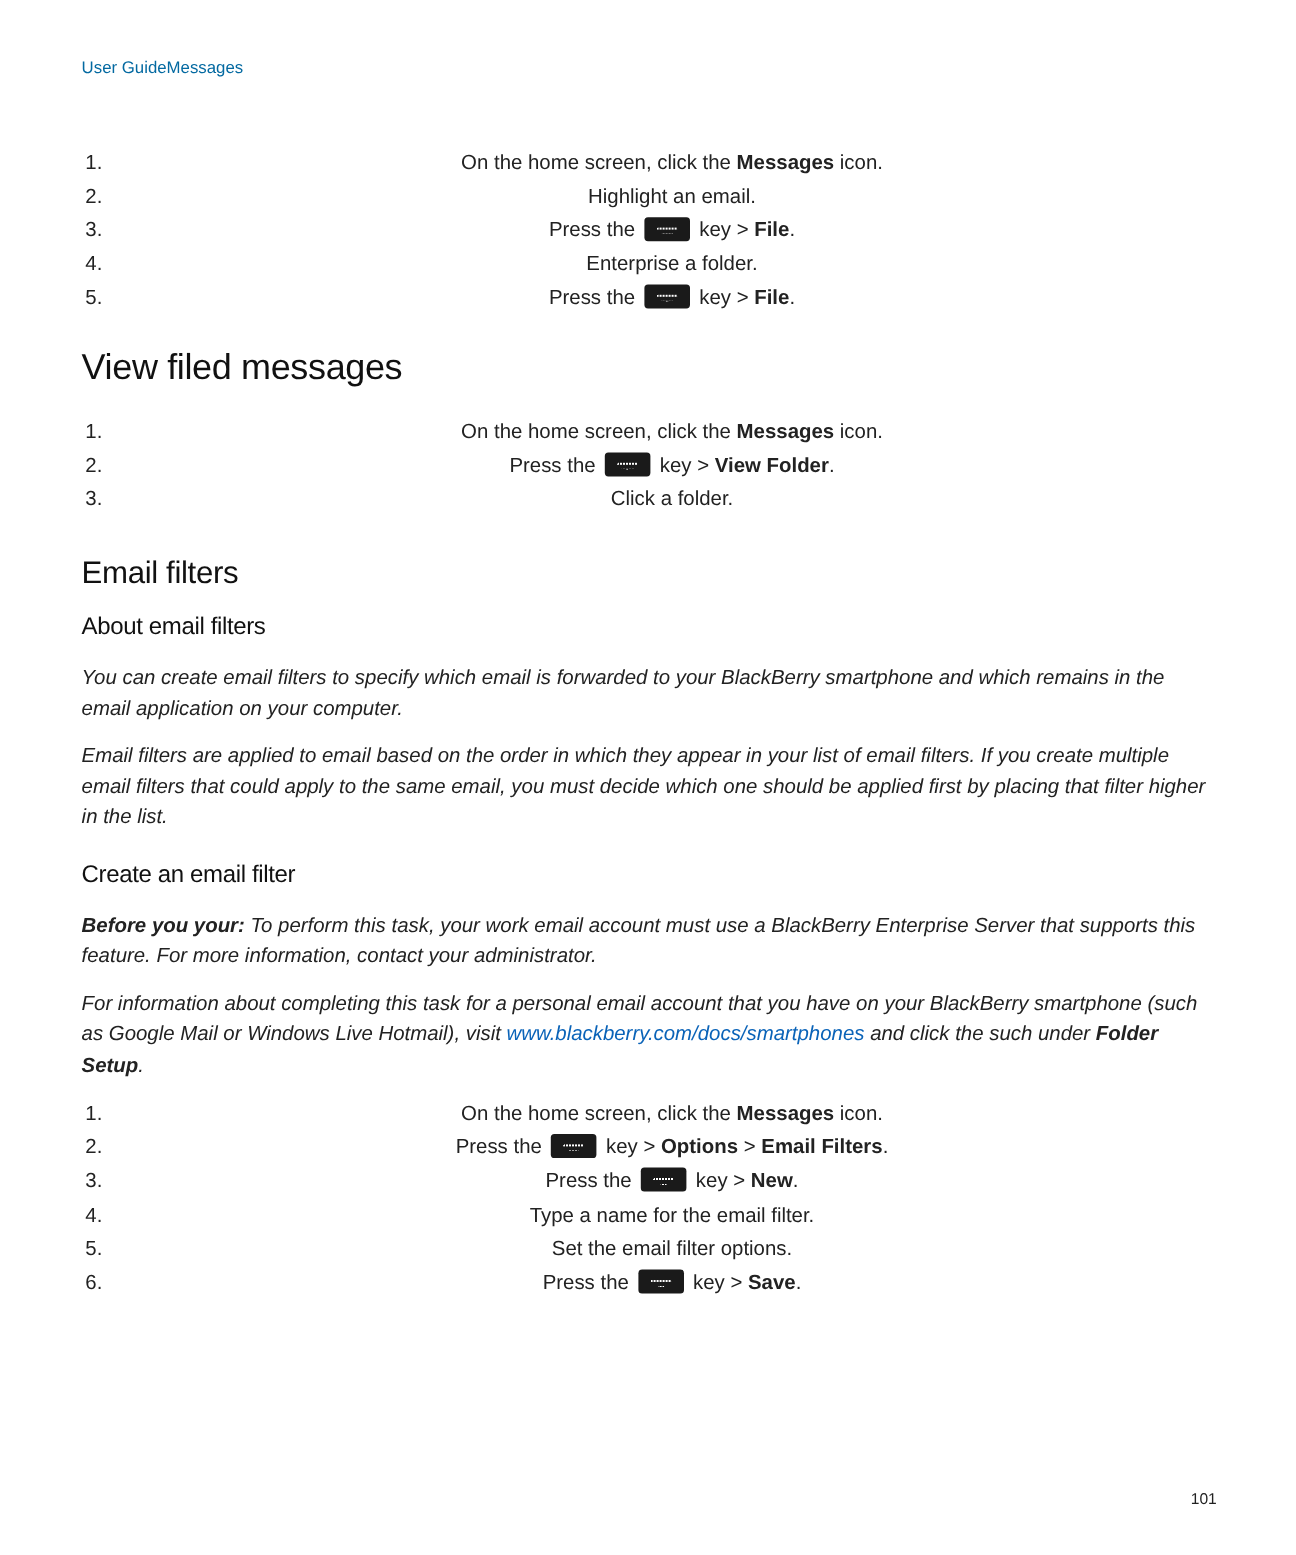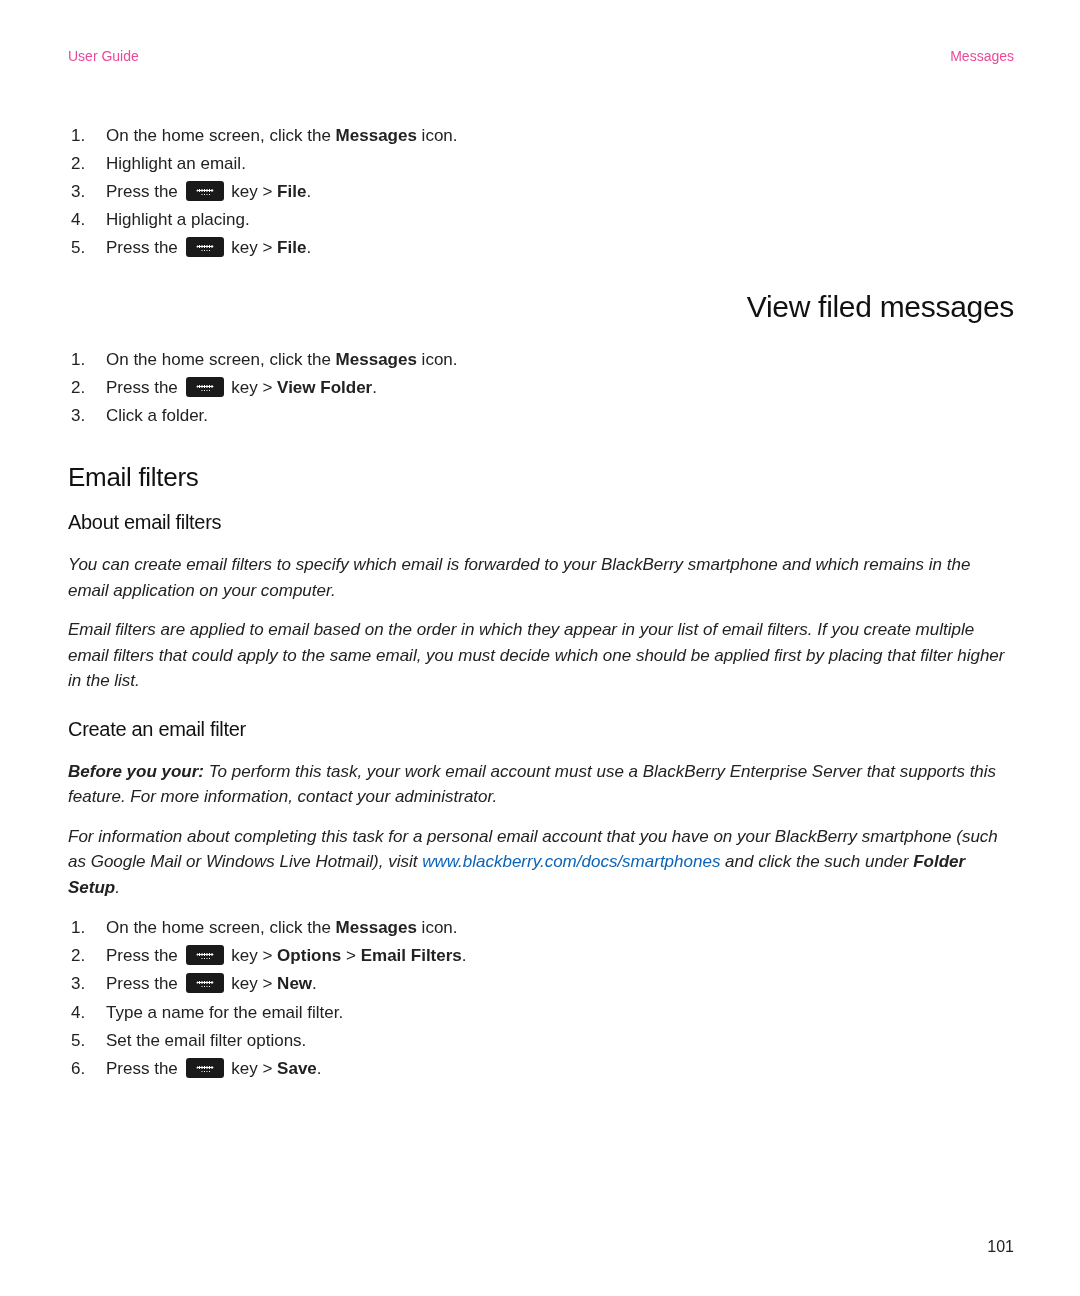--- a/index.html
+++ b/index.html
@@ -11,48 +11,46 @@
       font-family: Arial, Helvetica, sans-serif;
       width: 1080px;
       height: 1296px;
       background: #fff;
       color: #000;
       padding: 48px 66px 48px 68px;
       position: relative;
     }
     .header {
       display: flex;
-      justify-content: space-between;
       font-size: 14px;
-      color: #ec4899;
+      color: #0369a1;
       margin-bottom: 58px;
-      gap: 14px;
     }
     ol {
       list-style: decimal;
       padding-left: 22px;
       margin-bottom: 28px;
     }
     ol li {
       font-size: 17px;
       line-height: 1.65;
       padding-left: 16px;
       color: #222;
+      text-align: center;
     }
     ol li::marker {
       color: #222;
     }
     .h2 {
       font-size: 30px;
       font-weight: 500;
       color: #111;
       margin-top: 18px;
       margin-bottom: 22px;
       letter-spacing: -0.3px;
-      text-align: right;
     }
     .h3 {
       font-size: 26px;
       font-weight: 500;
       color: #111;
       margin-top: 32px;
       margin-bottom: 14px;
       letter-spacing: -0.3px;
     }
     .h2sub {
@@ -100,41 +98,41 @@
         radial-gradient(circle, #fff 1.2px, transparent 1.3px) -3px -3px / 5px 5px,
         radial-gradient(circle, #fff 1.2px, transparent 1.3px) -0.5px -3px / 5px 5px;
       background-repeat: repeat;
       -webkit-mask: radial-gradient(ellipse 12px 6px at center, #000 70%, transparent 72%);
       mask: radial-gradient(ellipse 12px 6px at center, #000 70%, transparent 72%);
     }
     .page-number {
       position: absolute;
       bottom: 40px;
       right: 66px;
-      font-size: 16px;
+      font-size: 13px;
       color: #222;
     }
   </style>
 </head>
 <body>
 
 <div class="header">
   <span>User Guide</span>
   <span>Messages</span>
 </div>
 
 <ol>
   <li>
     <span>On the home screen, click the </span><span class="bold">Messages</span><span> icon.</span>
   </li>
   <li>Highlight an email.</li>
   <li>
     <span>Press the </span><span class="menu-key"></span><span> key &gt; </span><span class="bold">File</span><span>.</span>
   </li>
-  <li>Highlight a placing.</li>
+  <li>Enterprise a folder.</li>
   <li>
     <span>Press the </span><span class="menu-key"></span><span> key &gt; </span><span class="bold">File</span><span>.</span>
   </li>
 </ol>
 
 <div class="h2">View filed messages</div>
 
 <ol>
   <li>
     <span>On the home screen, click the </span><span class="bold">Messages</span><span> icon.</span>

